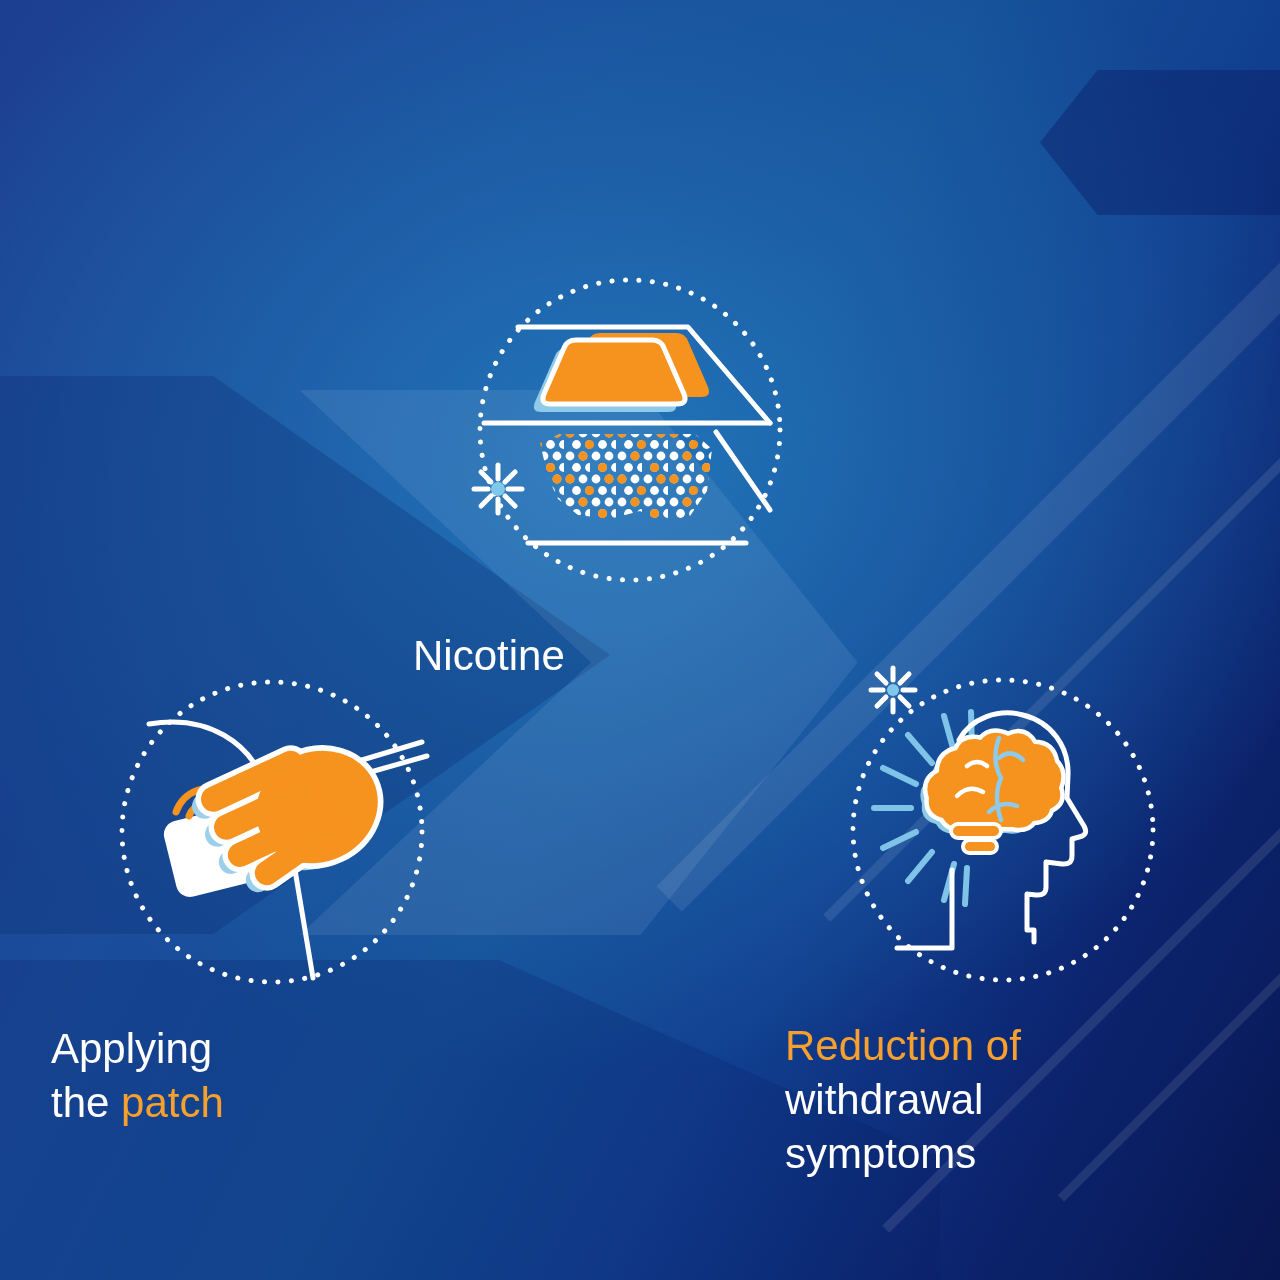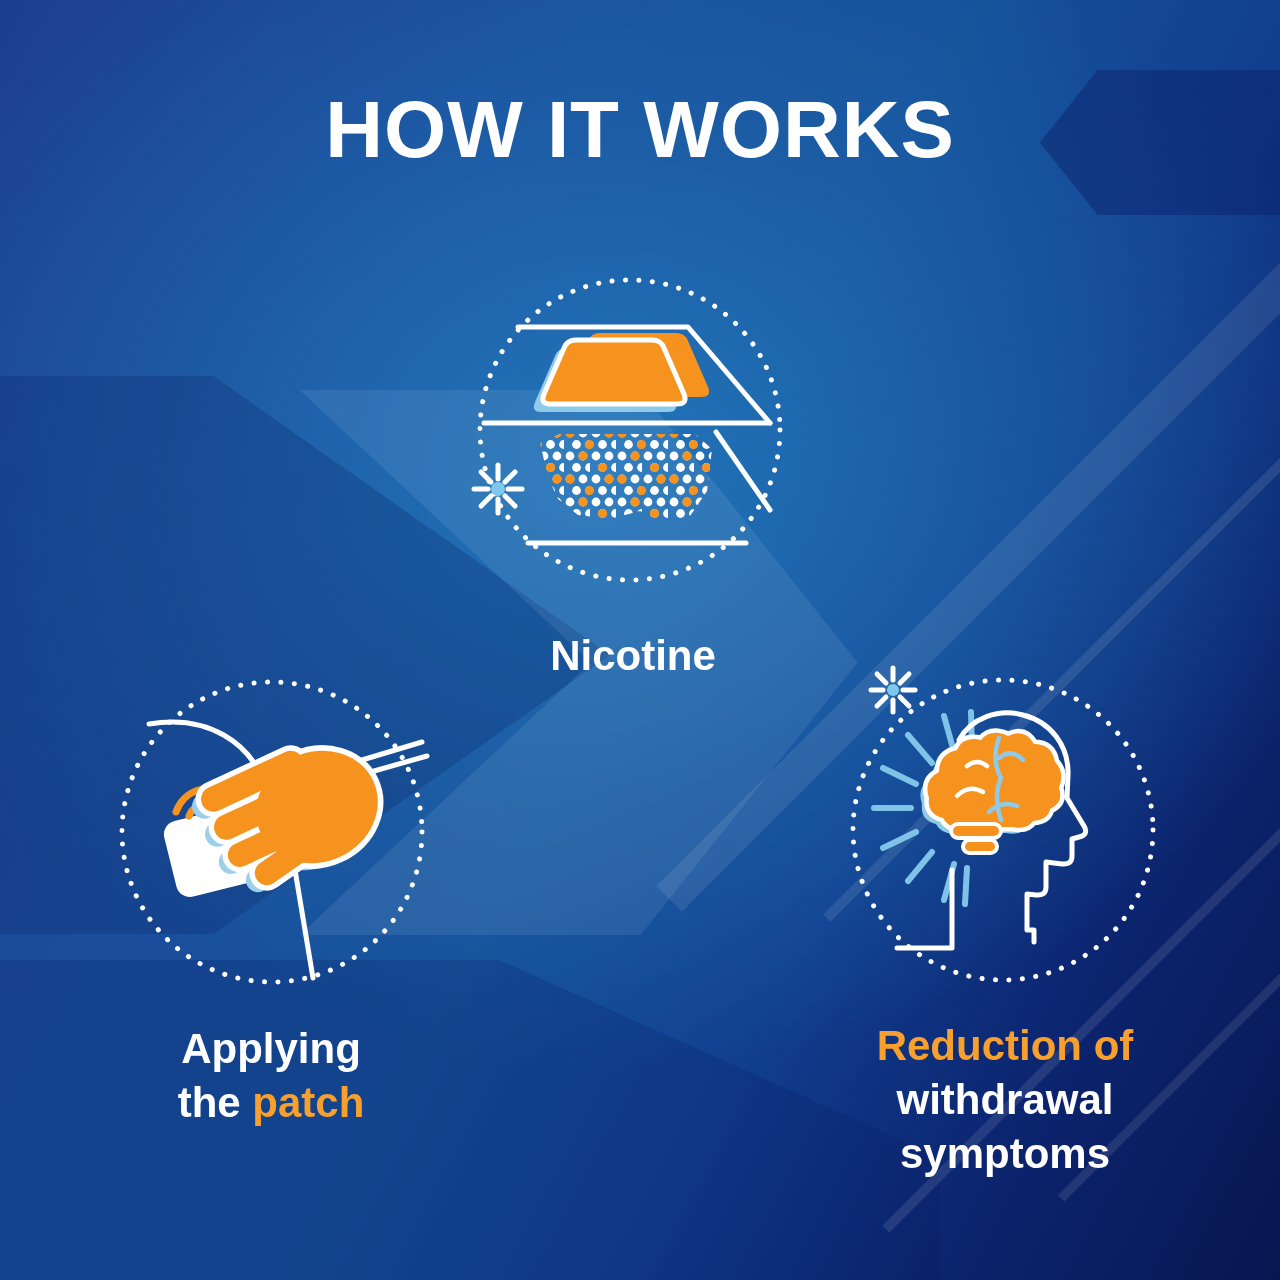--- a/index.html
+++ b/index.html
@@ -30,21 +30,21 @@
   .stripe-thin1{left:1140px;top:150px;width:10px;height:900px;opacity:.10;}
   .stripe-thin2{left:1100px;top:700px;width:10px;height:620px;opacity:.10;}
   .stripe-thin3{left:1205px;top:840px;width:9px;height:420px;opacity:.10;}
 
   .content{position:absolute;z-index:1;}
   #title{
     left:0;top:84px;width:1280px;text-align:center;
     font-size:80px;font-weight:700;letter-spacing:1px;color:var(--text-white);
   }
   .caption{
-    text-align:center;font-weight:700;font-size:42px;line-height:54px;color:var(--text-white);
+    text-align:left;font-weight:400;font-size:42px;line-height:54px;color:var(--text-white);
   }
   .caption .orange{color:var(--text-orange);}
   #cap-absorption{left:413px;top:629px;width:440px;}
   #cap-applying{left:51px;top:1022px;width:440px;}
   #cap-reduction{left:785px;top:1019px;width:440px;}
   #icon-absorption{left:460px;top:267px;width:344px;height:344px;}
   #icon-applying{left:107px;top:672px;width:330px;height:330px;}
   #icon-reduction{left:831px;top:660px;width:340px;height:340px;}
   svg{display:block;}
 </style>
@@ -55,21 +55,20 @@
 
   <div class="decor chev-left-dark"></div>
   <div class="decor chev-left-light"></div>
   <div class="decor chev-top-right"></div>
   <div class="decor chev-bottom"></div>
   <div class="decor stripe stripe-wide"></div>
   <div class="decor stripe stripe-thin1"></div>
   <div class="decor stripe stripe-thin2"></div>
   <div class="decor stripe stripe-thin3"></div>
 
-  <div id="title" class="content">HOW IT WORKS</div>
 
   <svg id="icon-absorption" class="content" viewBox="0 0 344 344">
     <defs>
       <path id="patchShape" d="M116,73 H192 Q201,73 204,81 L224,127 Q228,137 217,137 H90 Q80,137 84,127 L104,81 Q107,73 116,73 Z"></path>
       <pattern id="dotsW" width="26" height="23" patternUnits="userSpaceOnUse">
         <circle cx="6" cy="5" r="4.4" fill="#fff"></circle>
           <circle cx="19" cy="5" r="4.4" fill="#fff"></circle>
         <circle cx="12.5" cy="16.5" r="4.4" fill="#fff"></circle>
           <circle cx="25.5" cy="16.5" r="4.4" fill="#fff"></circle>
       </pattern>

